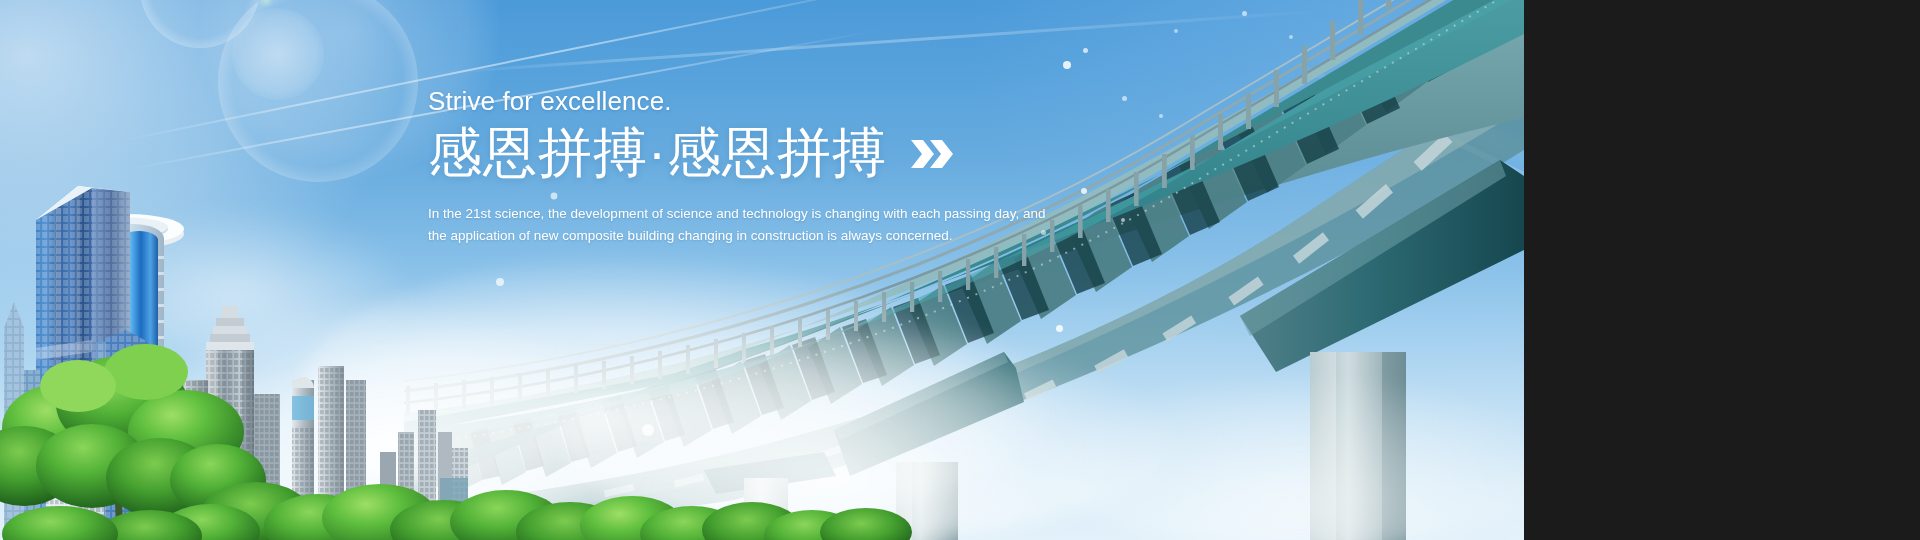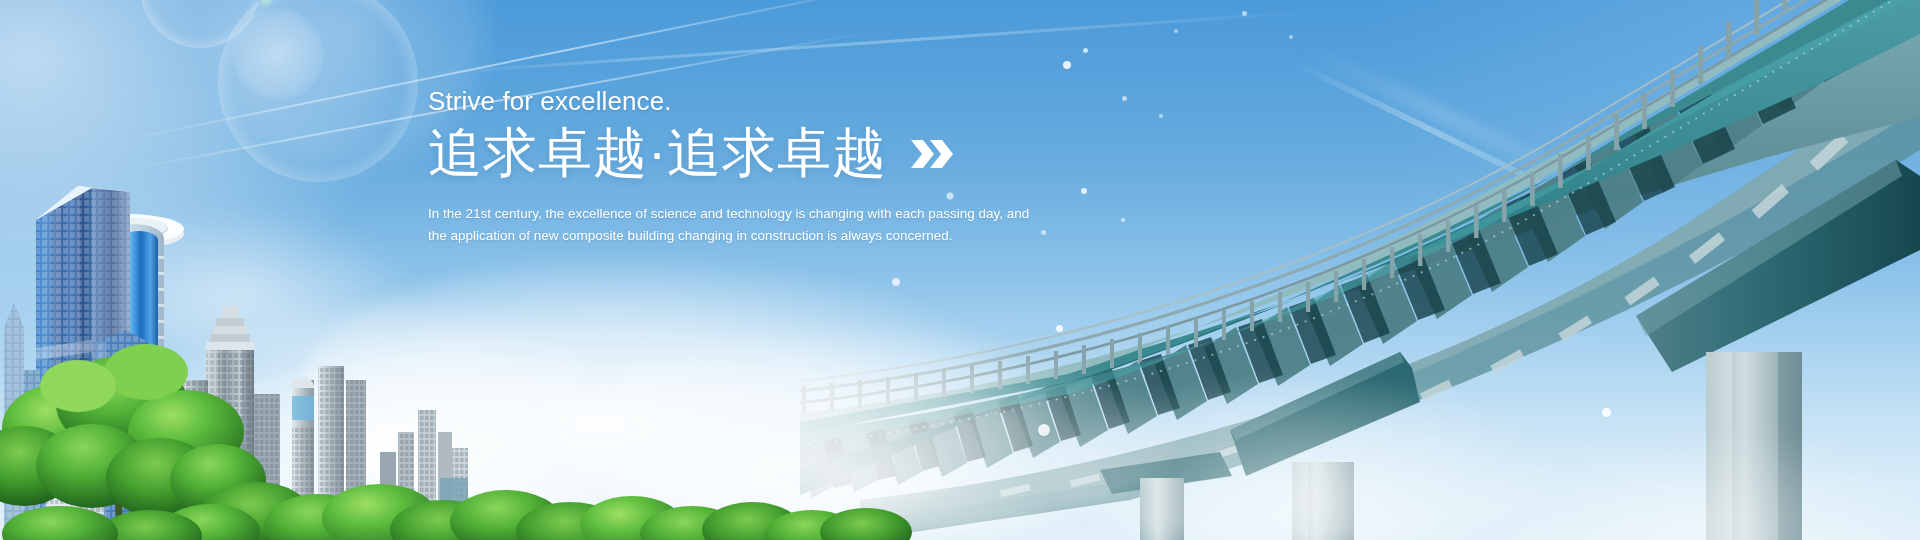--- a/index.html
+++ b/index.html
@@ -1,21 +1,21 @@
 <!DOCTYPE html>
 <html><head>
 <meta charset="utf-8">
 <title>Hero Banner</title>
 <style>
   html,body{margin:0;padding:0;background:#1b1b1b;}
   *{box-sizing:border-box;}
 
   .stage{
     position:relative;
-    width:1920px;height:540px;
+    width:1524px;height:540px;
     overflow:hidden;
     font-family:"Liberation Sans","DejaVu Sans",sans-serif;
     background:#64a9dd;
   }
 
   
   .sky{position:absolute;inset:0;
     background:
       linear-gradient(to bottom,
         #4b9ad9 0%,
@@ -599,28 +599,28 @@
         <ellipse cx="150" cy="196" rx="52" ry="26" fill="url(#leafC)"></ellipse>
         <ellipse cx="60" cy="194" rx="58" ry="28" fill="url(#leafB)"></ellipse>
       </g>
     </svg>
   </div>
 
   <div class="copy">
     <p class="eyebrow">Strive for excellence.</p>
 
     <div class="headline-row">
-      <h1 class="headline">追求卓越·追求卓越</h1>
+      <h1 class="headline">感恩拼搏·感恩拼搏</h1>
       <span class="chev">
         <svg width="46" height="34" viewBox="0 0 46 34" xmlns="http://www.w3.org/2000/svg" aria-hidden="true">
           <path d="M 2 3 L 14 3 L 25 17 L 14 31 L 2 31 L 13 17 Z" fill="#ffffff"></path>
           <path d="M 21 3 L 33 3 L 44 17 L 33 31 L 21 31 L 32 17 Z" fill="#ffffff"></path>
         </svg>
       </span>
     </div>
 
     <p class="blurb">
-      <span>In the 21st century, the excellence of science and technology is changing with each passing day, and</span>
+      <span>In the 21st science, the development of science and technology is changing with each passing day, and</span>
       <span>the application of new composite building changing in construction is always concerned.</span>
     </p>
   </div>
 
 </div>
 
 </body></html>

